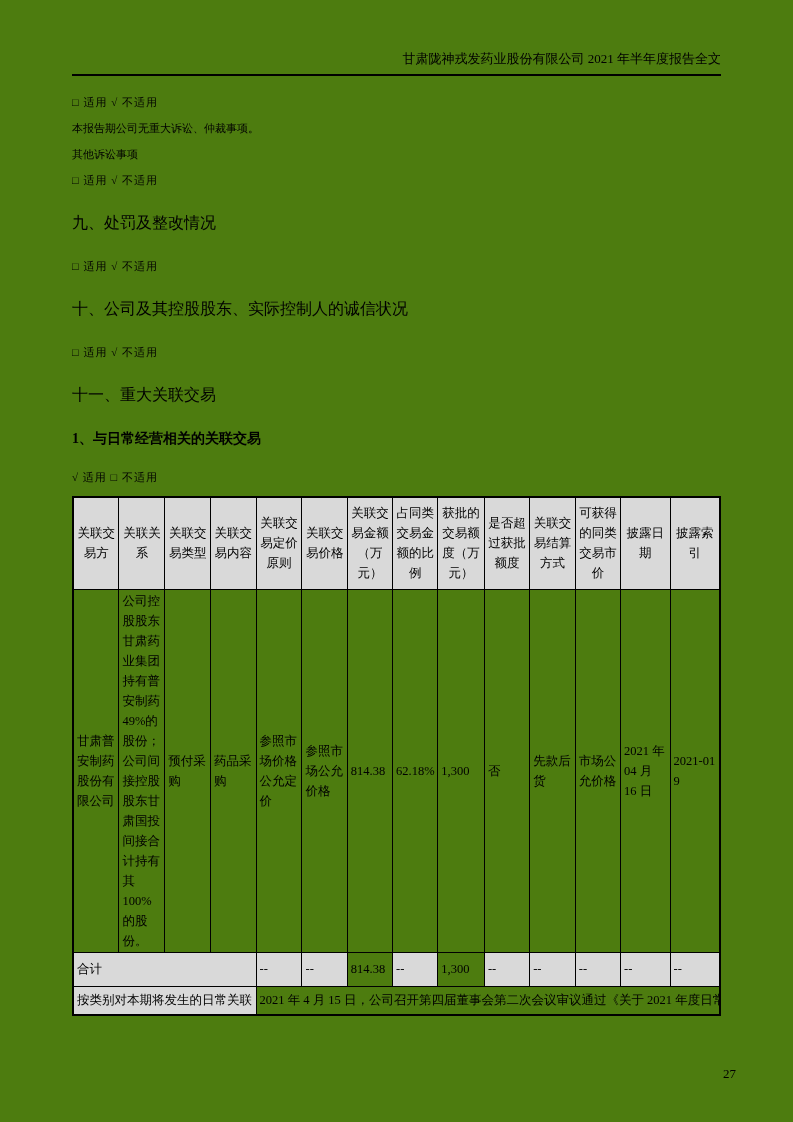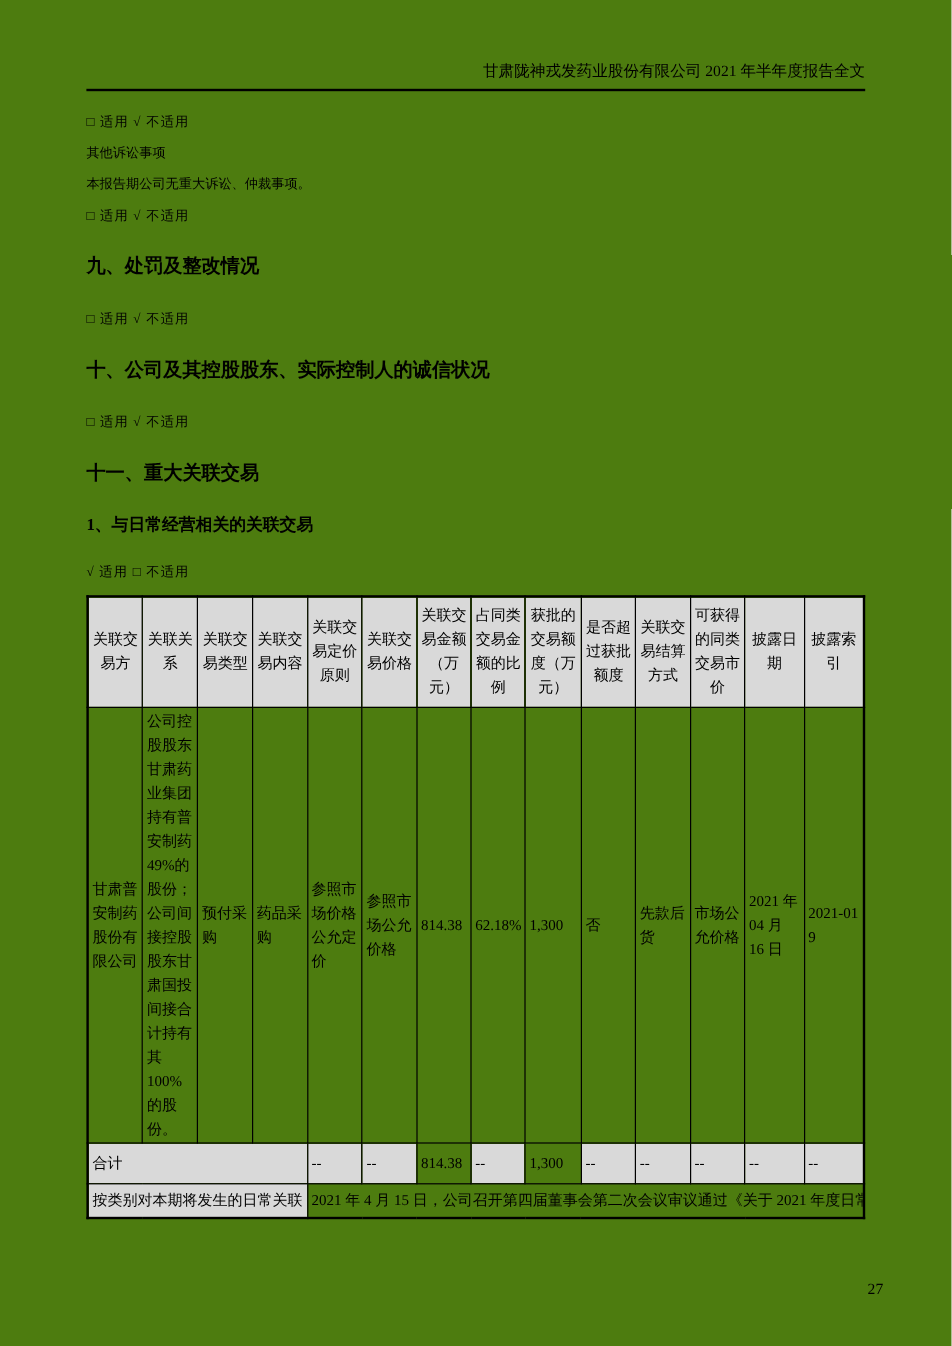--- a/index.html
+++ b/index.html
@@ -29,21 +29,21 @@
   }
   p.line {
     font-size: 11px;
     line-height: 14px;
     margin: 12px 0;
   }
   p.line.first { margin-top: 19px; }
   h2.section {
     font-size: 16px;
     line-height: 17px;
-    font-weight: bold;
+    font-weight: normal;
     margin: 27px 0 28px 0;
   }
   h3.sub {
     font-size: 14px;
     line-height: 15px;
     font-weight: bold;
     margin: 27px 0 24px 0;
   }
   .chk { letter-spacing: 1px; }
 
@@ -88,22 +88,22 @@
 
 <div class="page">
 
   <div class="page-header">
     <span>甘肃陇神戎发药业股份有限公司 2021 年半年度报告全文</span>
   </div>
 
   <div class="content">
 
     <p class="line chk first">□ 适用 √ 不适用</p>
+    <p class="line">本报告期公司无重大诉讼、仲裁事项。</p>
     <p class="line">其他诉讼事项</p>
-    <p class="line">本报告期公司无重大诉讼、仲裁事项。</p>
     <p class="line chk">□ 适用 √ 不适用</p>
 
     <h2 class="section">九、处罚及整改情况</h2>
     <p class="line chk">□ 适用 √ 不适用</p>
 
     <h2 class="section">十、公司及其控股股东、实际控制人的诚信状况</h2>
     <p class="line chk">□ 适用 √ 不适用</p>
 
     <h2 class="section">十一、重大关联交易</h2>
     <h3 class="sub">1、与日常经营相关的关联交易</h3>

